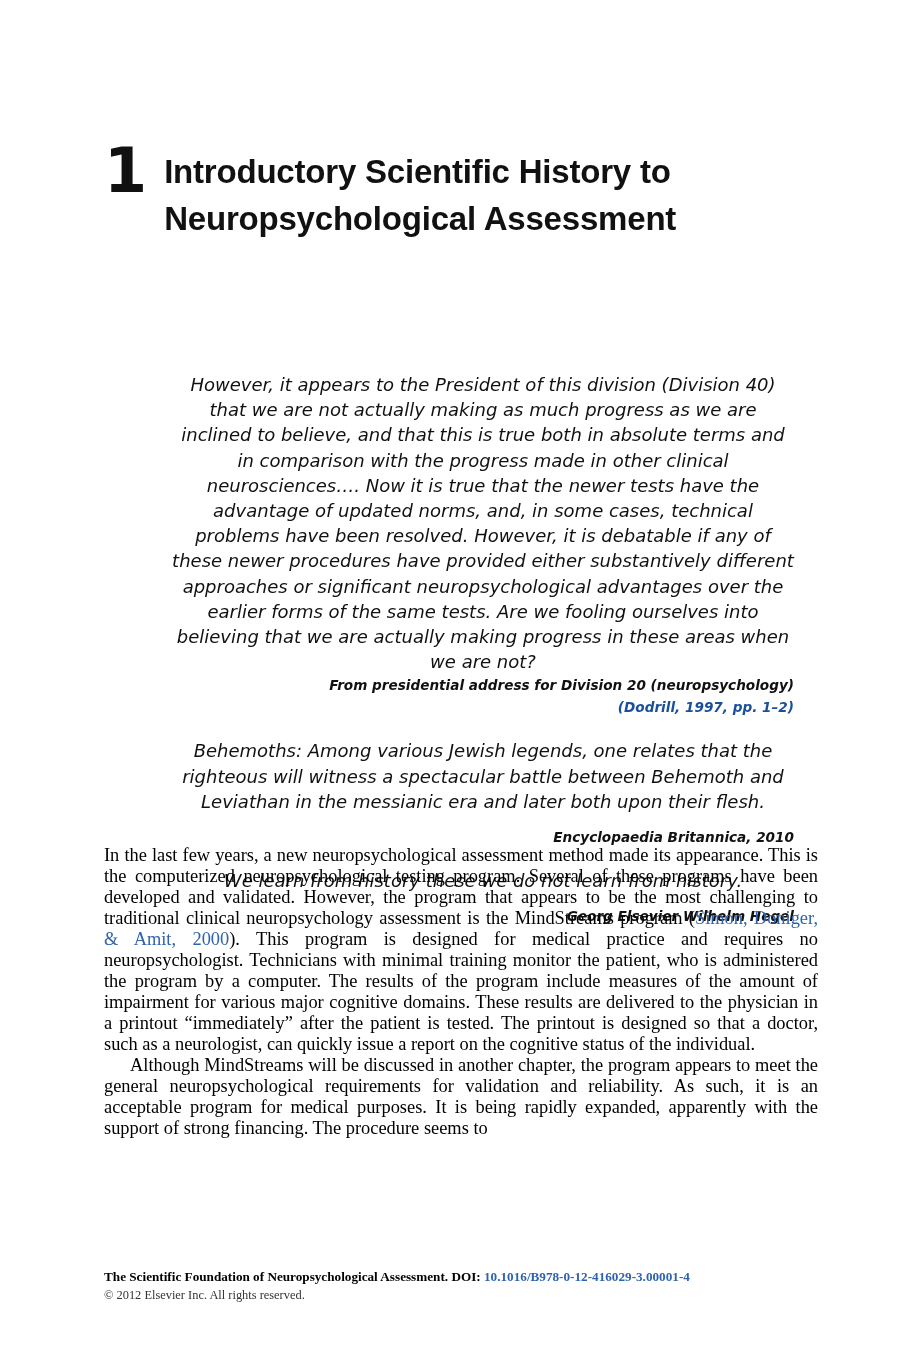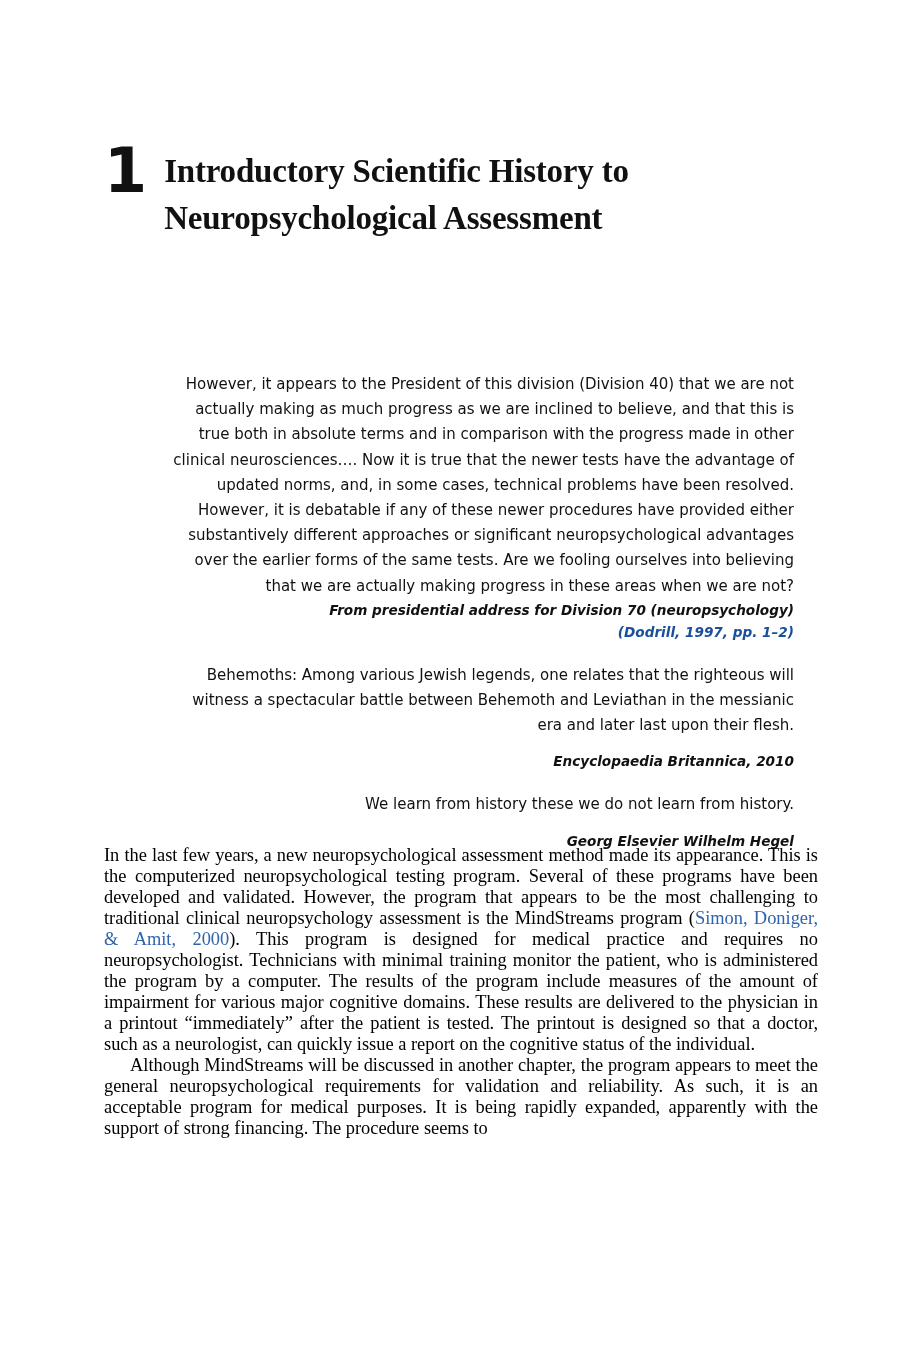--- a/index.html
+++ b/index.html
@@ -38,42 +38,43 @@
     font-weight: bold;
     font-size: 62px;
     line-height: 54px;
     letter-spacing: -1px;
     color: #111111;
     margin-right: 18px;
     position: relative;
     top: -4px;
   }
   .chapter-title {
-    font-family: Liberation Serif, serif;
+    font-family: Liberation Sans, sans-serif;
     font-weight: bold;
     font-size: 33px;
     line-height: 47px;
     color: #111111;
     max-width: 620px;
     letter-spacing: -0.2px;
   }
 
   
   .epigraphs {
     position: absolute;
     left: 172px;
     top: 372px;
     width: 622px;
   }
   .epi-text {
     font-family: "DejaVu Sans", sans-serif;
-    font-size: 15px;
+    font-style: italic;
+    font-size: 18px;
     line-height: 25.2px;
     color: #111111;
-    text-align: right;
+    text-align: center;
   }
   .epi-attrib {
     font-family: "DejaVu Sans", sans-serif;
     font-style: italic;
     font-weight: bold;
     font-size: 13.6px;
     line-height: 22px;
     text-align: right;
     color: #111111;
   }
@@ -137,36 +138,40 @@
 <div class="page">
 
   <div class="chapter-head">
     <div class="chapter-number">1</div>
     <div class="chapter-title">Introductory Scientific History to Neuropsychological Assessment</div>
   </div>
 
   <div class="epigraphs">
 
     <div class="epi-text">However, it appears to the President of this division (Division 40) that we are not actually making as much progress as we are inclined to believe, and that this is true both in absolute terms and in comparison with the progress made in other clinical neurosciences…. Now it is true that the newer tests have the advantage of updated norms, and, in some cases, technical problems have been resolved. However, it is debatable if any of these newer procedures have provided either substantively different approaches or significant neuropsychological advantages over the earlier forms of the same tests. Are we fooling ourselves into believing that we are actually making progress in these areas when we are not?</div>
-    <div class="epi-attrib">From presidential address for Division 70 (neuropsychology)</div>
+    <div class="epi-attrib">From presidential address for Division 20 (neuropsychology)</div>
     <div class="epi-attrib link">(Dodrill, 1997, pp. 1–2)</div>
 
     <div class="gap-md"></div>
 
-    <div class="epi-text">Behemoths: Among various Jewish legends, one relates that the righteous will witness a spectacular battle between Behemoth and Leviathan in the messianic era and later last upon their flesh.</div>
+    <div class="epi-text">Behemoths: Among various Jewish legends, one relates that the righteous will witness a spectacular battle between Behemoth and Leviathan in the messianic era and later both upon their flesh.</div>
     <div class="gap-sm"></div>
     <div class="epi-attrib">Encyclopaedia Britannica, 2010</div>
 
     <div class="gap-md"></div>
 
     <div class="epi-text">We learn from history these we do not learn from history.</div>
     <div class="gap-sm"></div>
     <div class="epi-attrib">Georg Elsevier Wilhelm Hegel</div>
 
   </div>
 
   <div class="body-text">
     <p><span>In the last few years, a new neuropsychological assessment method made its appearance. This is the computerized neuropsychological testing program. Several of these programs have been developed and validated. However, the program that appears to be the most challenging to traditional clinical neuropsychology assessment is the MindStreams program (</span><span class="ref-link">Simon, Doniger, &amp; Amit, 2000</span><span>). This program is designed for medical practice and requires no neuropsychologist. Technicians with minimal training monitor the patient, who is administered the program by a computer. The results of the program include measures of the amount of impairment for various major cognitive domains. These results are delivered to the physician in a printout “immediately” after the patient is tested. The printout is designed so that a doctor, such as a neurologist, can quickly issue a report on the cognitive status of the individual.</span></p>
     <p>Although MindStreams will be discussed in another chapter, the program appears to meet the general neuropsychological requirements for validation and reliability. As such, it is an acceptable program for medical purposes. It is being rapidly expanded, apparently with the support of strong financing. The procedure seems to</p>
   </div>
 
+  <div class="footer">
+    <div class="footer-line1"><span>The Scientific Foundation of Neuropsychological Assessment. DOI: </span><span class="footer-doi">10.1016/B978-0-12-416029-3.00001-4</span></div>
+    <div class="footer-line2">© 2012 Elsevier Inc. All rights reserved.</div>
+  </div>
 
 </div>
 
 </body></html>

